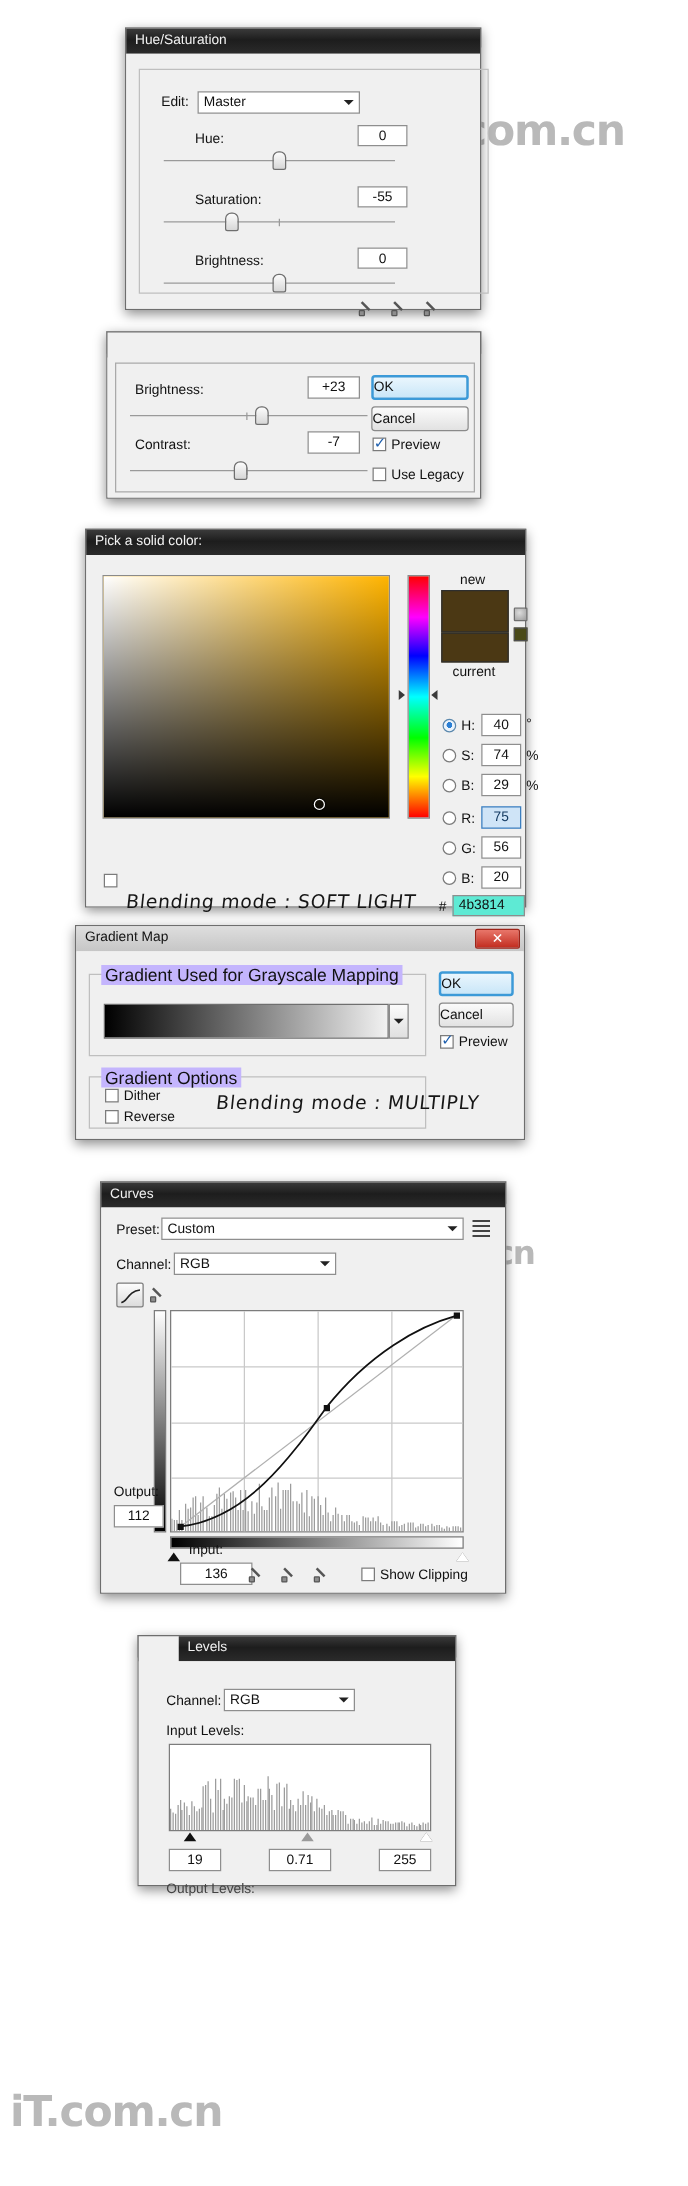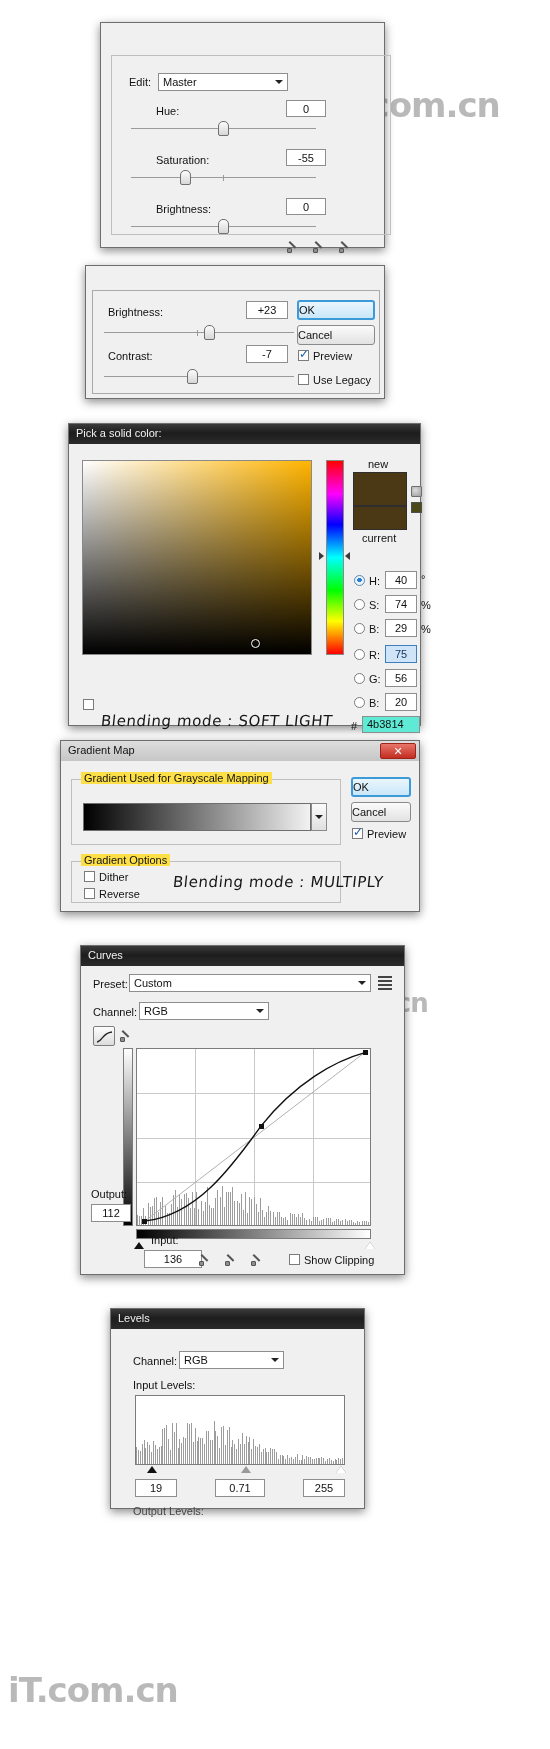--- a/index.html
+++ b/index.html
@@ -32,22 +32,22 @@
                   border-color:#9e2318; }
   .body { position:absolute; left:0; right:0; top:20px; bottom:0;
           background:#f0f0f0; }
 
   
   .panel { position:absolute; background:#f0f0f0;
            border:1px solid #a9a9a9; }
 
   
   .grp { position:absolute; border:1px solid #bfbfbf; }
-  .grplab { position:absolute; background:#fde047; padding:0 3px;
-            font-size:11px; color:#111; }
+  .grplab { position:absolute; background:#c4b5fd; padding:0 3px;
+            font-size:14px; color:#111; }
 
   .lab { position:absolute; font-size:11px; color:#111; white-space:nowrap; }
   .num { position:absolute; background:#fff; border:1px solid #8e8e8e;
          font-size:11px; color:#111; text-align:left; padding:1px 4px;
          line-height:14px; }
   .num.c { text-align:center; padding:1px 0; }
 
   
   .combo { position:absolute; background:#fff; border:1px solid #8e8e8e;
            font-size:11px; line-height:16px; padding:0 16px 0 4px; color:#111; }
@@ -140,20 +140,23 @@
 </style>
 </head>
 <body>
 
 <div class="stage">
 
   <div class="wm" style="left:330px; top:85px; font-size:34px;">iT.com.cn</div>
 
   <div class="photo" style="left:100px; top:22px; width:285px; height:16px;"></div>
   <div class="dlg" style="left:100px; top:22px; width:285px; height:226px;">
+    <div class="tbar">
+      <span class="ttl">Hue/Saturation</span>
+    </div>
     <div class="body">
 
       <div class="grp" style="left:10px; top:12px; width:280px; height:180px;"></div>
 
       <div class="lab" style="left:28px; top:33px;">Edit:</div>
       <div class="combo" style="left:57px; top:30px; width:130px; height:18px;">
         <span>Master</span>
         <span class="arw"></span>
       </div>
 
@@ -518,21 +521,21 @@
         <i class="stem"></i>
           <i class="bulb"></i>
         </div>
 
       <div class="cb" style="left:208px; top:288px;"></div>
       <div class="lab" style="left:223px; top:288px;">Show Clipping</div>
     </div>
   </div>
 
   <div class="photo" style="left:110px; top:1308px; width:255px; height:18px;"></div>
-  <div class="dlg" style="left:110px; top:1308px; width:255px; height:201px;">
+  <div class="dlg" style="left:110px; top:1308px; width:255px; height:201px;padding-left:32px;">
     <div class="tbar">
       <span class="ttl">Levels</span>
     </div>
     <div class="body">
 
       <div class="lab" style="left:22px; top:26px;">Channel:</div>
       <div class="combo" style="left:68px; top:22px; width:105px; height:18px;">
         <span>RGB</span>
         <span class="arw"></span>
       </div>

